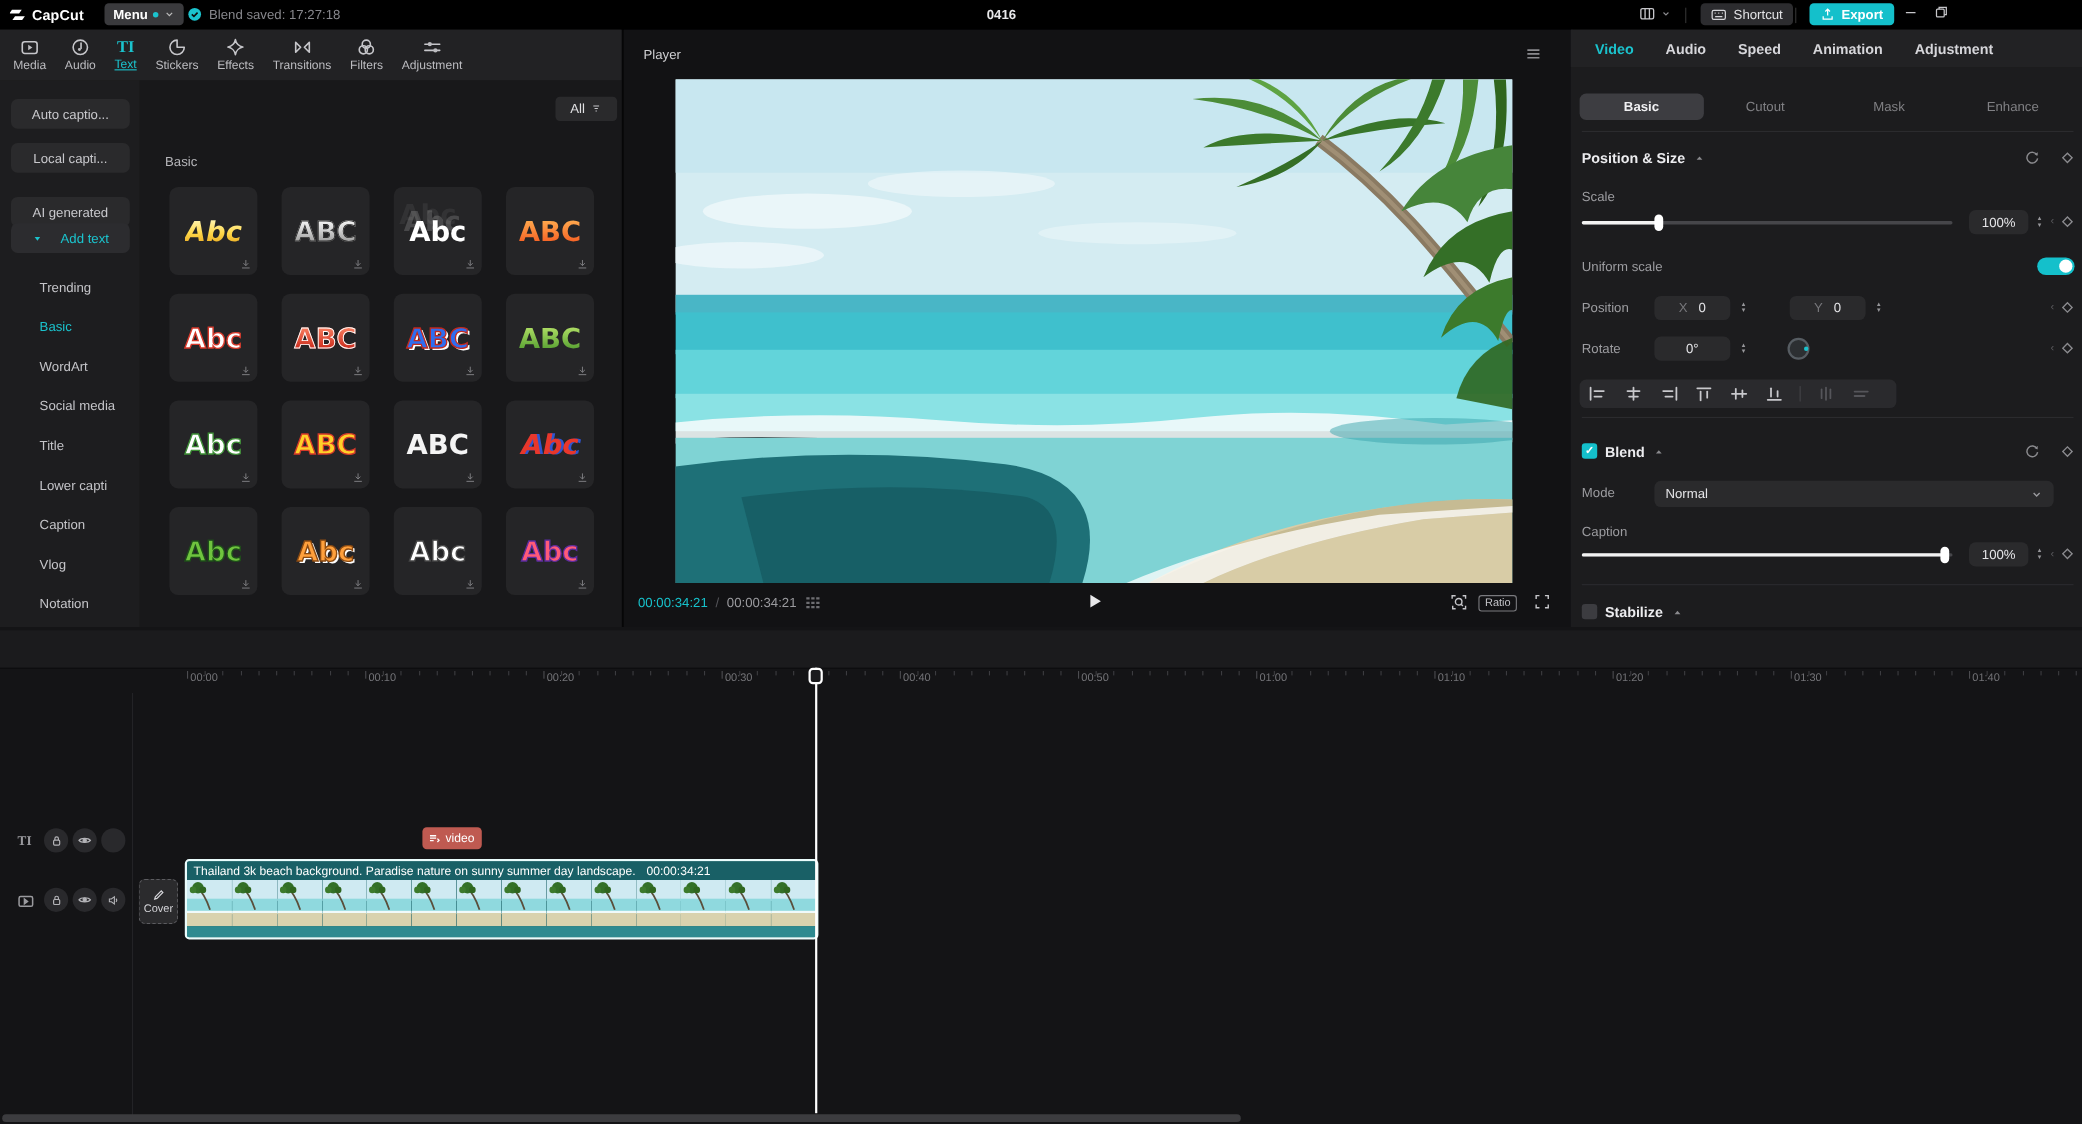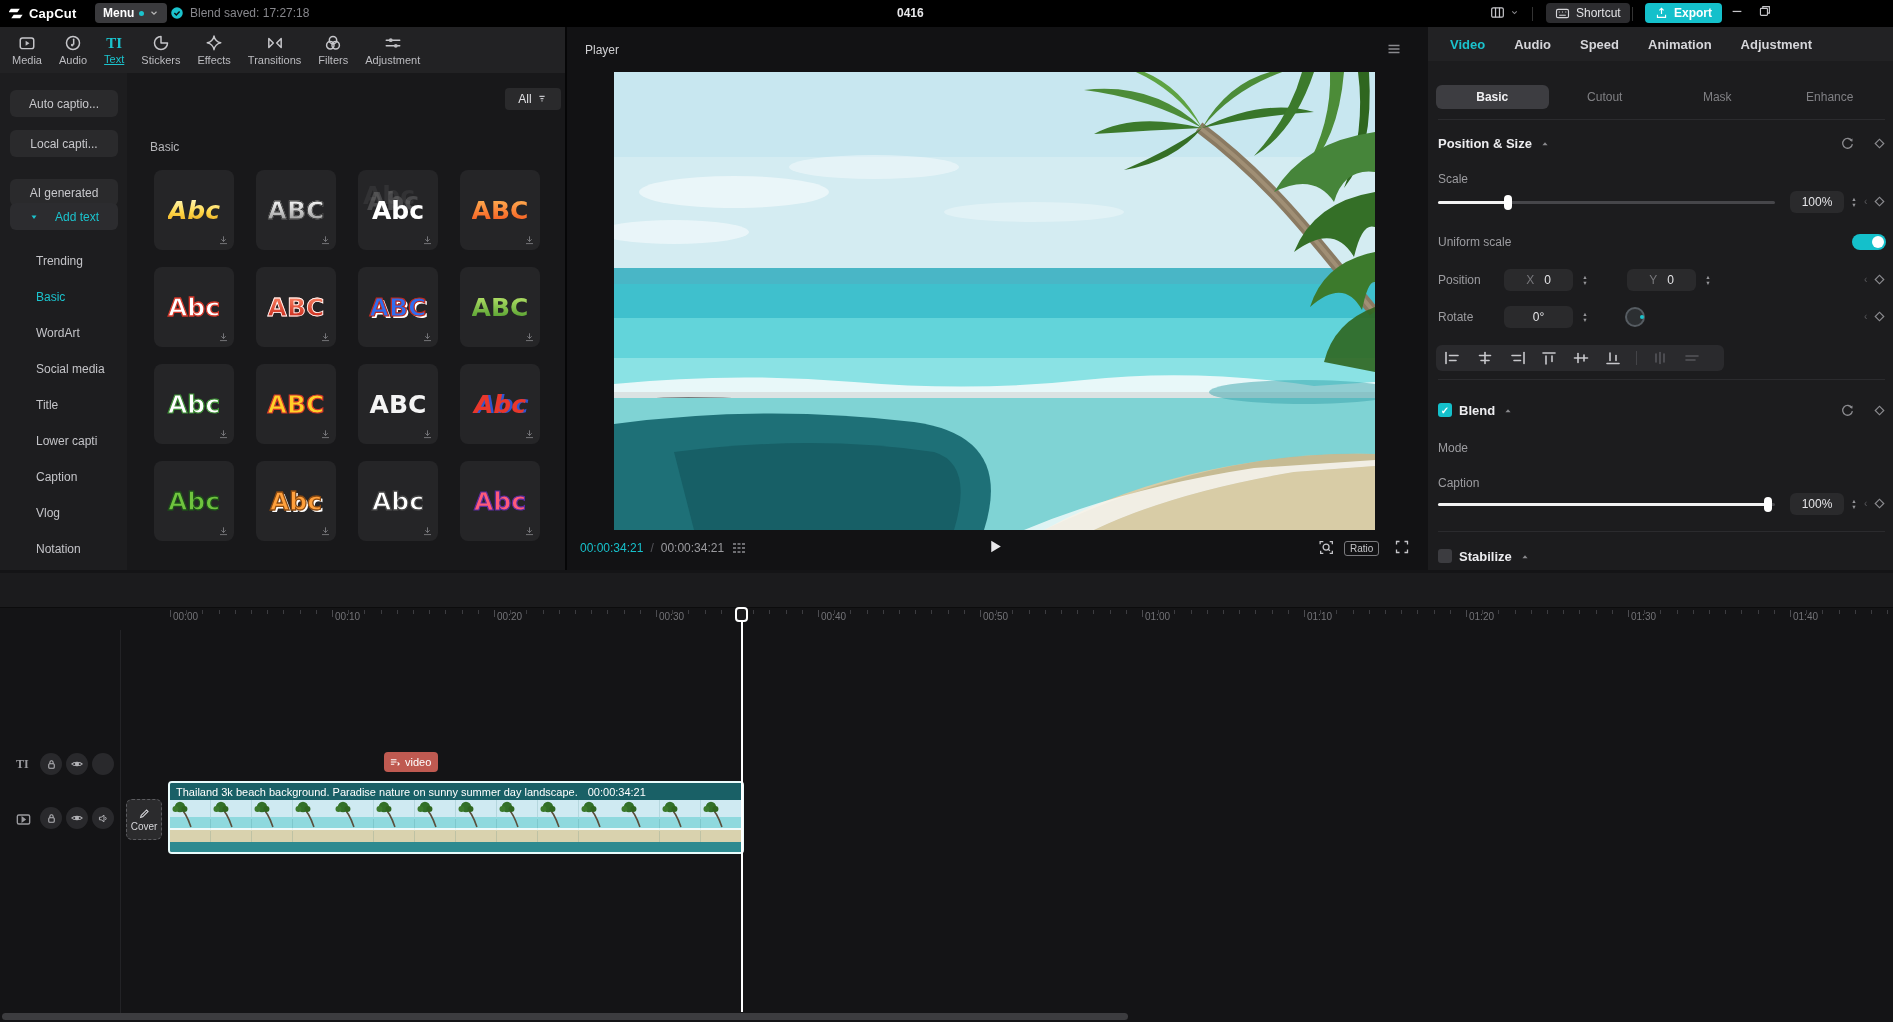--- a/index.html
+++ b/index.html
@@ -694,20 +694,26 @@
         <path d="M13.4,2.6 13.1,6 10.2,4.6 Z" fill="#8a8a8e" stroke="none"></path>
       </svg>
   </span>
   <span class="kf" style="left:1872px;top:403px;">
     <svg width="15" height="15" viewBox="0 0 16 16" fill="none" stroke-width="1.3">
         <rect x="4.8" y="4.8" width="6.4" height="6.4" transform="rotate(45 8 8)"></rect>
       </svg>
   </span>
 
   <span class="abs rp-label" style="left:1438px;top:441px;">Mode</span>
+  <div class="dropdown" style="left:1504px;top:437px;width:363px;">
+    <span>Normal</span>
+    <svg width="11" height="11" viewBox="0 0 16 16" fill="none" stroke="#9a9a9e" stroke-width="1.8">
+        <path d="M4,6 8,10 12,6"></path>
+      </svg>
+  </div>
 
   <span class="abs rp-label" style="left:1438px;top:476px;">Caption</span>
   <div class="slider-track" style="left:1438px;top:503px;width:337px;">
     <div class="slider-fill" style="left:0;width:330px;"></div>
     <div class="slider-thumb" style="left:326px;"></div>
   </div>
   <div class="val-box" style="left:1790px;top:493px;">100%</div>
   <div class="stepper" style="left:1847px;top:493px;">
       <span>▲</span>
       <span>▼</span>

